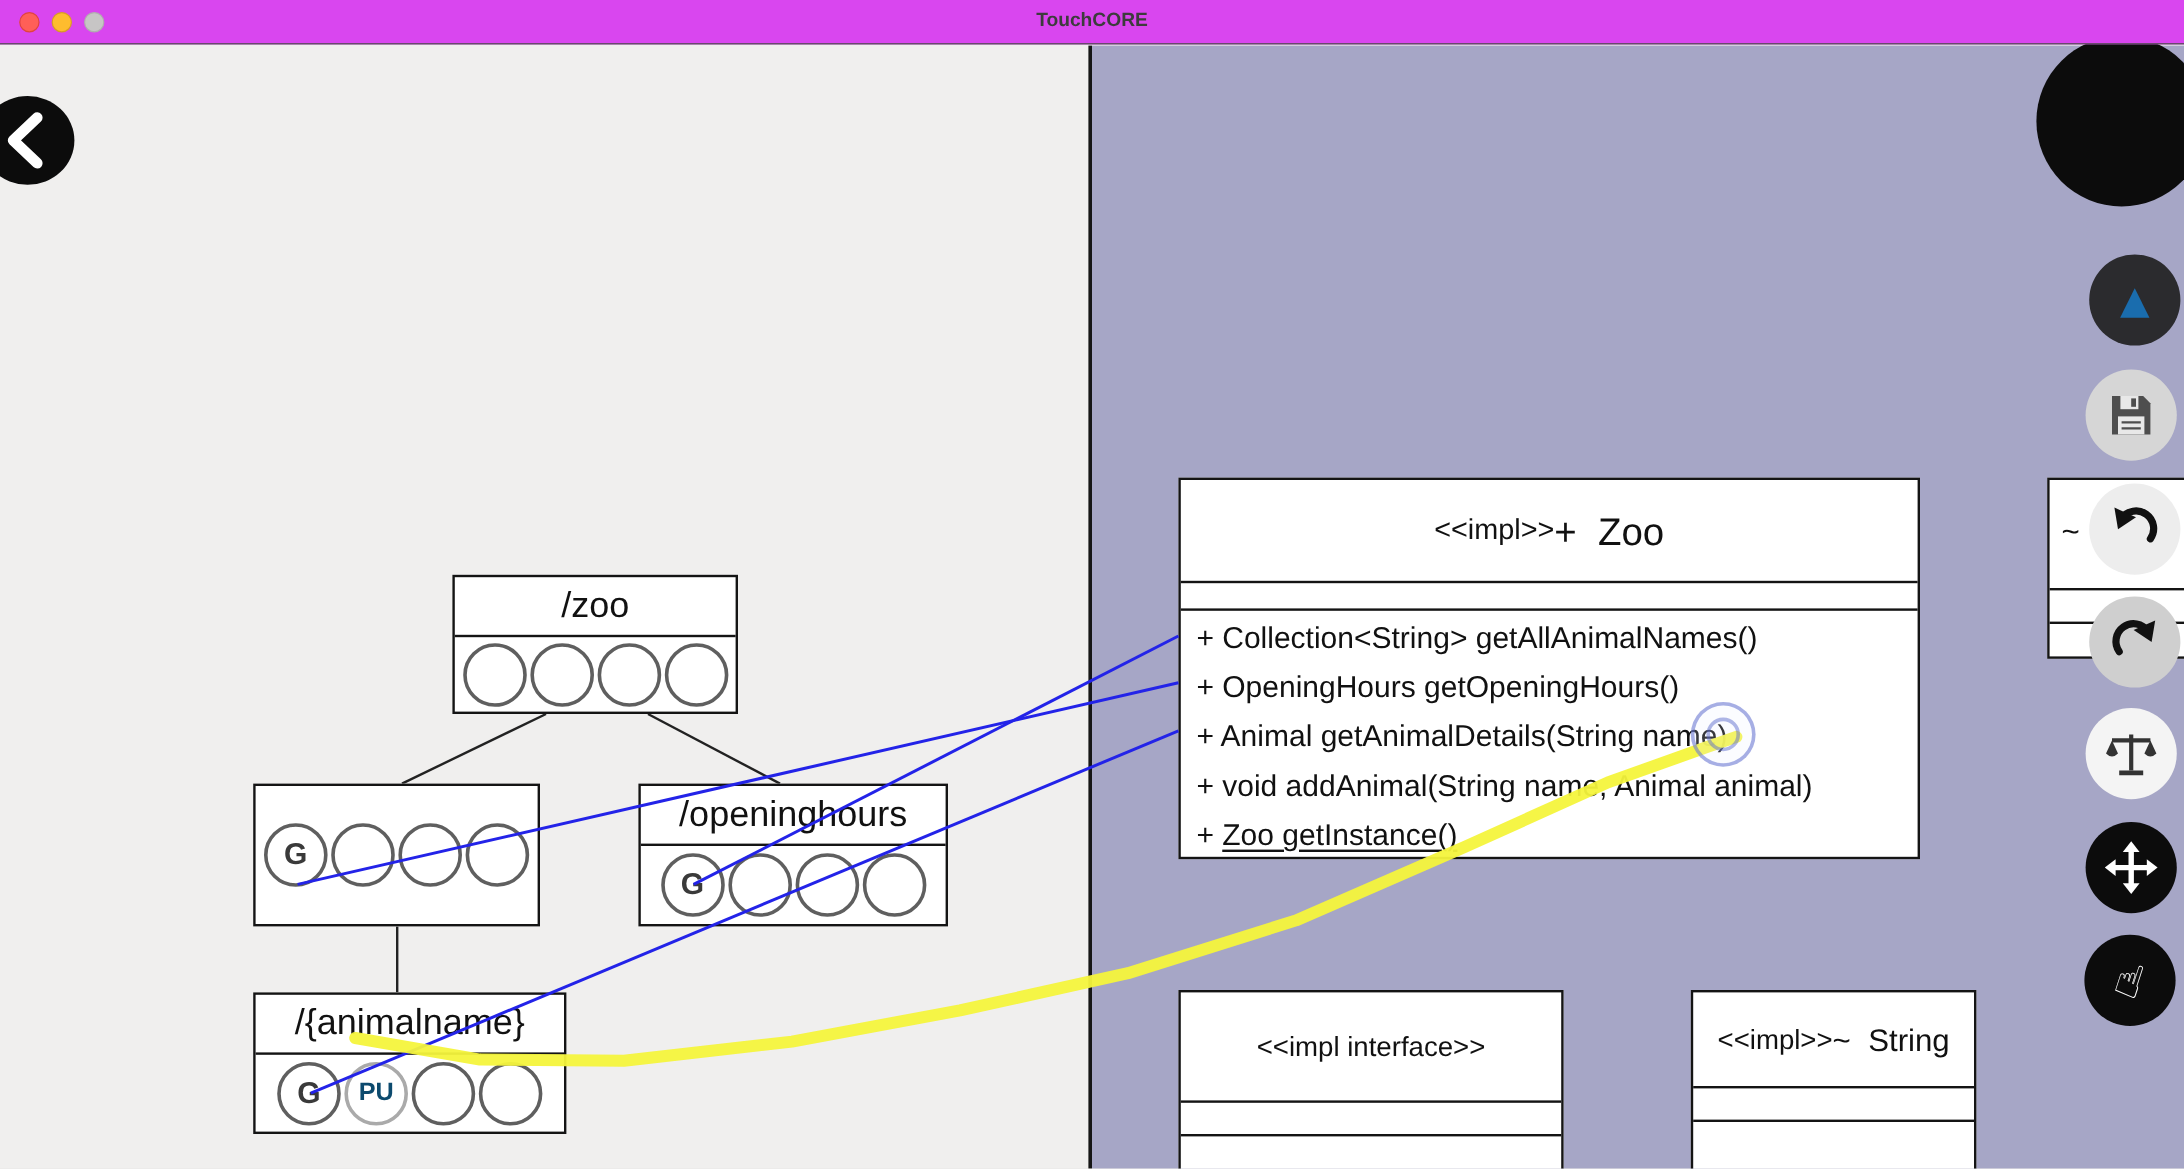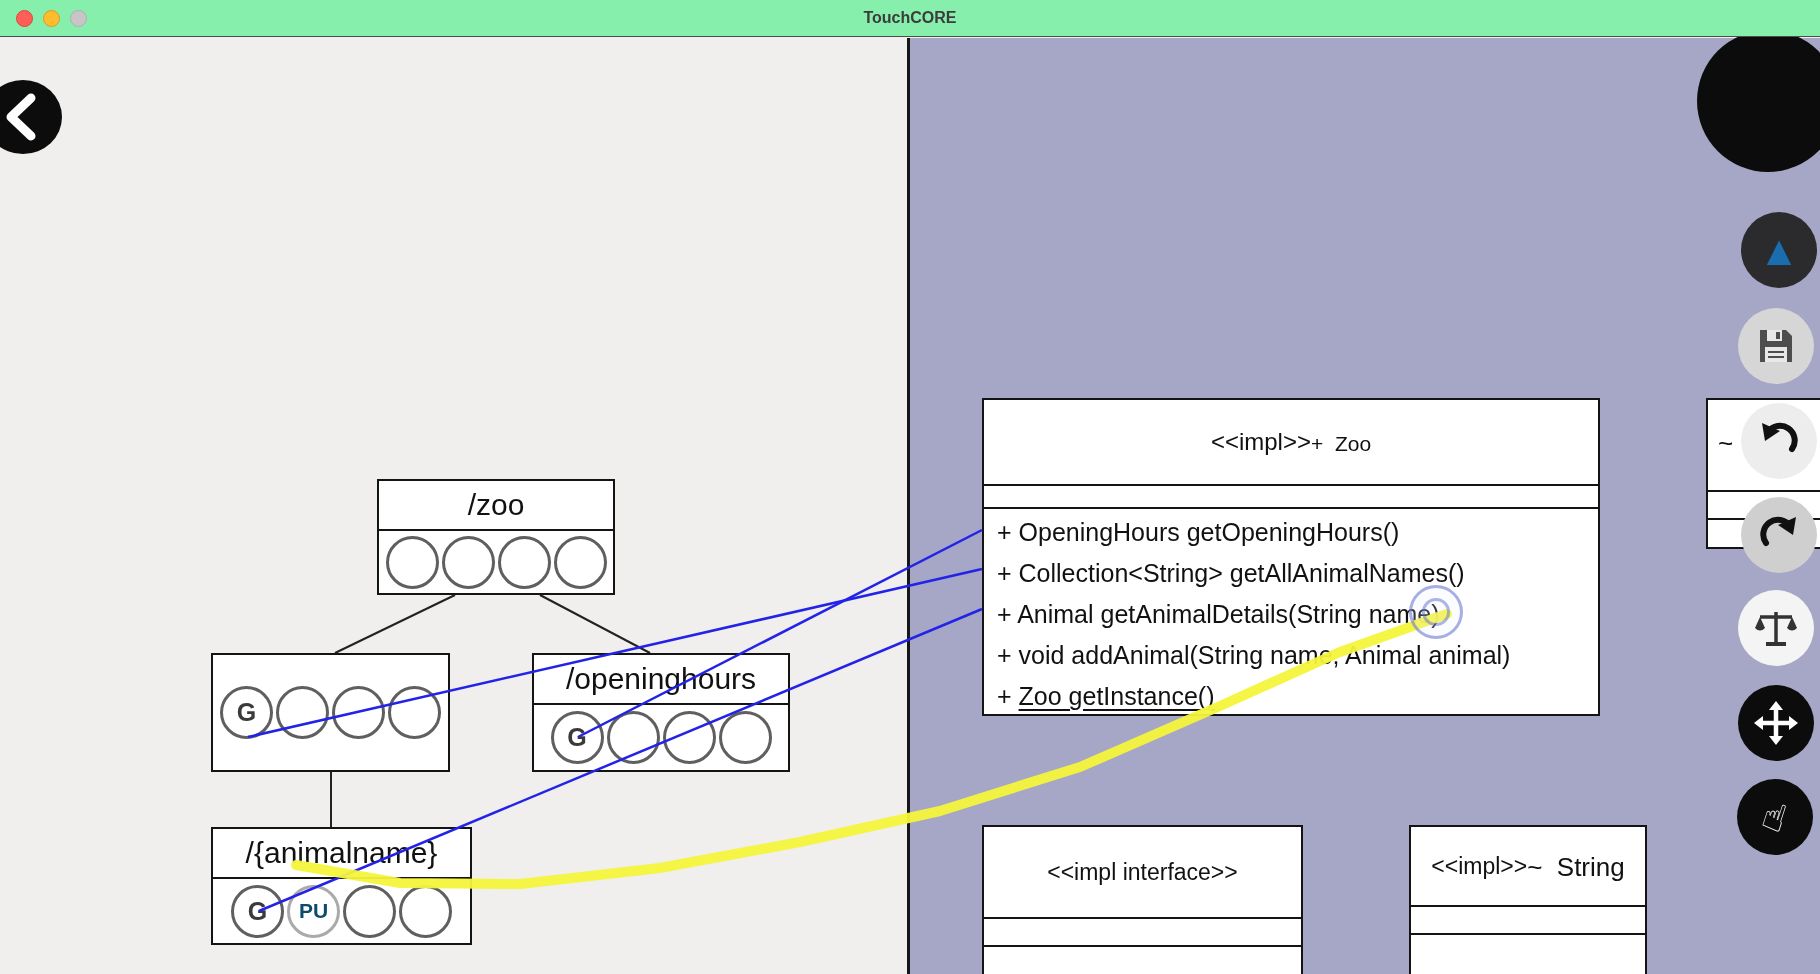--- a/index.html
+++ b/index.html
@@ -1,21 +1,21 @@
 <!DOCTYPE html>
 <html><head>
 <meta charset="utf-8">
 <style>
   html,body{margin:0;padding:0;width:1820px;height:974px;overflow:hidden;background:#dcdcdc;}
   *{box-sizing:border-box;}
   .window{position:relative;width:1820px;height:974px;overflow:hidden;
           font-family:"Liberation Sans",sans-serif;background:#f0efee;}
 
   
-  .titlebar{position:absolute;top:0;left:0;right:0;height:37px;background:#86efac;
+  .titlebar{position:absolute;top:0;left:0;right:0;height:37px;background:#d946ef;
             border-bottom:1px solid #4c4c4c;display:flex;align-items:center;justify-content:center;z-index:20;}
   .light{position:absolute;top:10px;width:17px;height:17px;border-radius:50%;}
   .light.close{left:16px;background:#ff5f57;border:1px solid #e0443e;}
   .light.min{left:43px;background:#febc2e;border:1px solid #d89d22;}
   .light.zoo{left:70px;background:#c7c5c5;border:1px solid #b0aeae;}
   .win-title{font-size:16px;font-weight:bold;color:#3c3c3c;}
 
   
   .content{position:absolute;top:38px;left:0;right:0;bottom:0;}
   .panel-left{position:absolute;left:0;top:0;width:907px;height:100%;background:#f0efee;z-index:0;}
@@ -32,21 +32,21 @@
                    font-size:30px;color:#111;white-space:pre;}
   .tree-node-slots{flex:1;display:flex;align-items:center;justify-content:center;gap:3px;}
   .slot{width:53px;height:53px;border-radius:50%;border:3px solid #5f5f5f;background:#fff;
         display:flex;align-items:center;justify-content:center;font-size:25px;font-weight:700;color:#3a3a3a;}
   .slot.dim{border-color:#aaa;color:#0c4a6e;font-size:21px;}
 
   
   .uml-class{position:absolute;background:#fff;border:2px solid #141414;z-index:3;display:flex;flex-direction:column;}
   .uml-header{display:flex;flex-direction:row;align-items:center;justify-content:center;}
   .uml-stereotype{font-size:24px;color:#111;white-space:pre;}
-  .uml-name{font-size:21px;color:#111;margin-top:3px;white-space:pre;}
+  .uml-name{font-size:32px;color:#111;margin-top:3px;white-space:pre;}
   .uml-attrs{border-top:2px solid #141414;}
   .uml-ops{border-top:2px solid #141414;flex:1;padding:3px 0 0 13px;overflow:hidden;}
   .uml-op{height:41px;line-height:41px;font-size:25px;color:#111;white-space:pre;}
   .u{text-decoration:underline;text-decoration-thickness:2px;text-underline-offset:4px;}
   .small-header .uml-stereotype{font-size:23px;}
   .small-header .uml-name{font-size:26px;}
 
   
   .partial-class{position:absolute;left:1706px;top:360px;width:122px;height:151px;background:#fff;
                  border:2px solid #141414;z-index:3;}
@@ -133,22 +133,22 @@
       </div>
     </div>
 
     <div class="uml-class" style="left:982px;top:360px;width:618px;height:318px">
       <div class="uml-header" style="height:84px">
         <div class="uml-stereotype">&lt;&lt;impl&gt;&gt;</div>
         <div class="uml-name">+  Zoo</div>
       </div>
       <div class="uml-attrs" style="height:23px"></div>
       <div class="uml-ops">
+        <div class="uml-op">+ Collection&lt;String&gt; getAllAnimalNames()</div>
         <div class="uml-op">+ OpeningHours getOpeningHours()</div>
-        <div class="uml-op">+ Collection&lt;String&gt; getAllAnimalNames()</div>
         <div class="uml-op">+ Animal getAnimalDetails(String name)</div>
         <div class="uml-op">+ void addAnimal(String name, Animal animal)</div>
         <div class="uml-op"><span>+ </span><span class="u">Zoo getInstance()</span></div>
       </div>
     </div>
 
     <div class="uml-class small-header" style="left:982px;top:787px;width:321px;height:156px">
       <div class="uml-header" style="height:90px">
         <div class="uml-stereotype">&lt;&lt;impl interface&gt;&gt;</div>
       </div>

